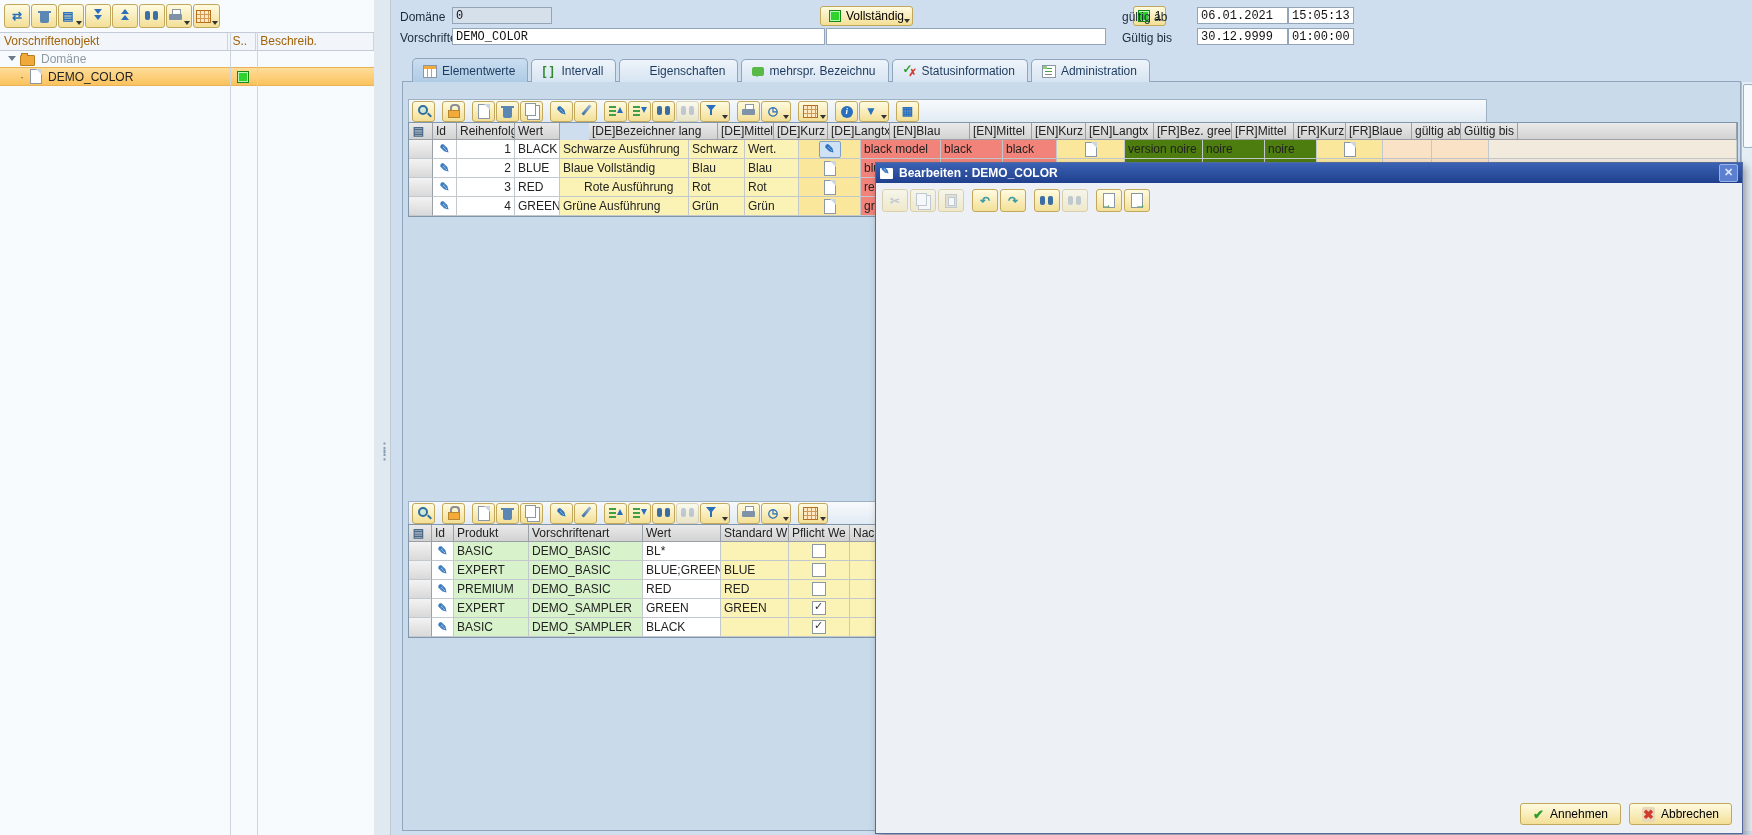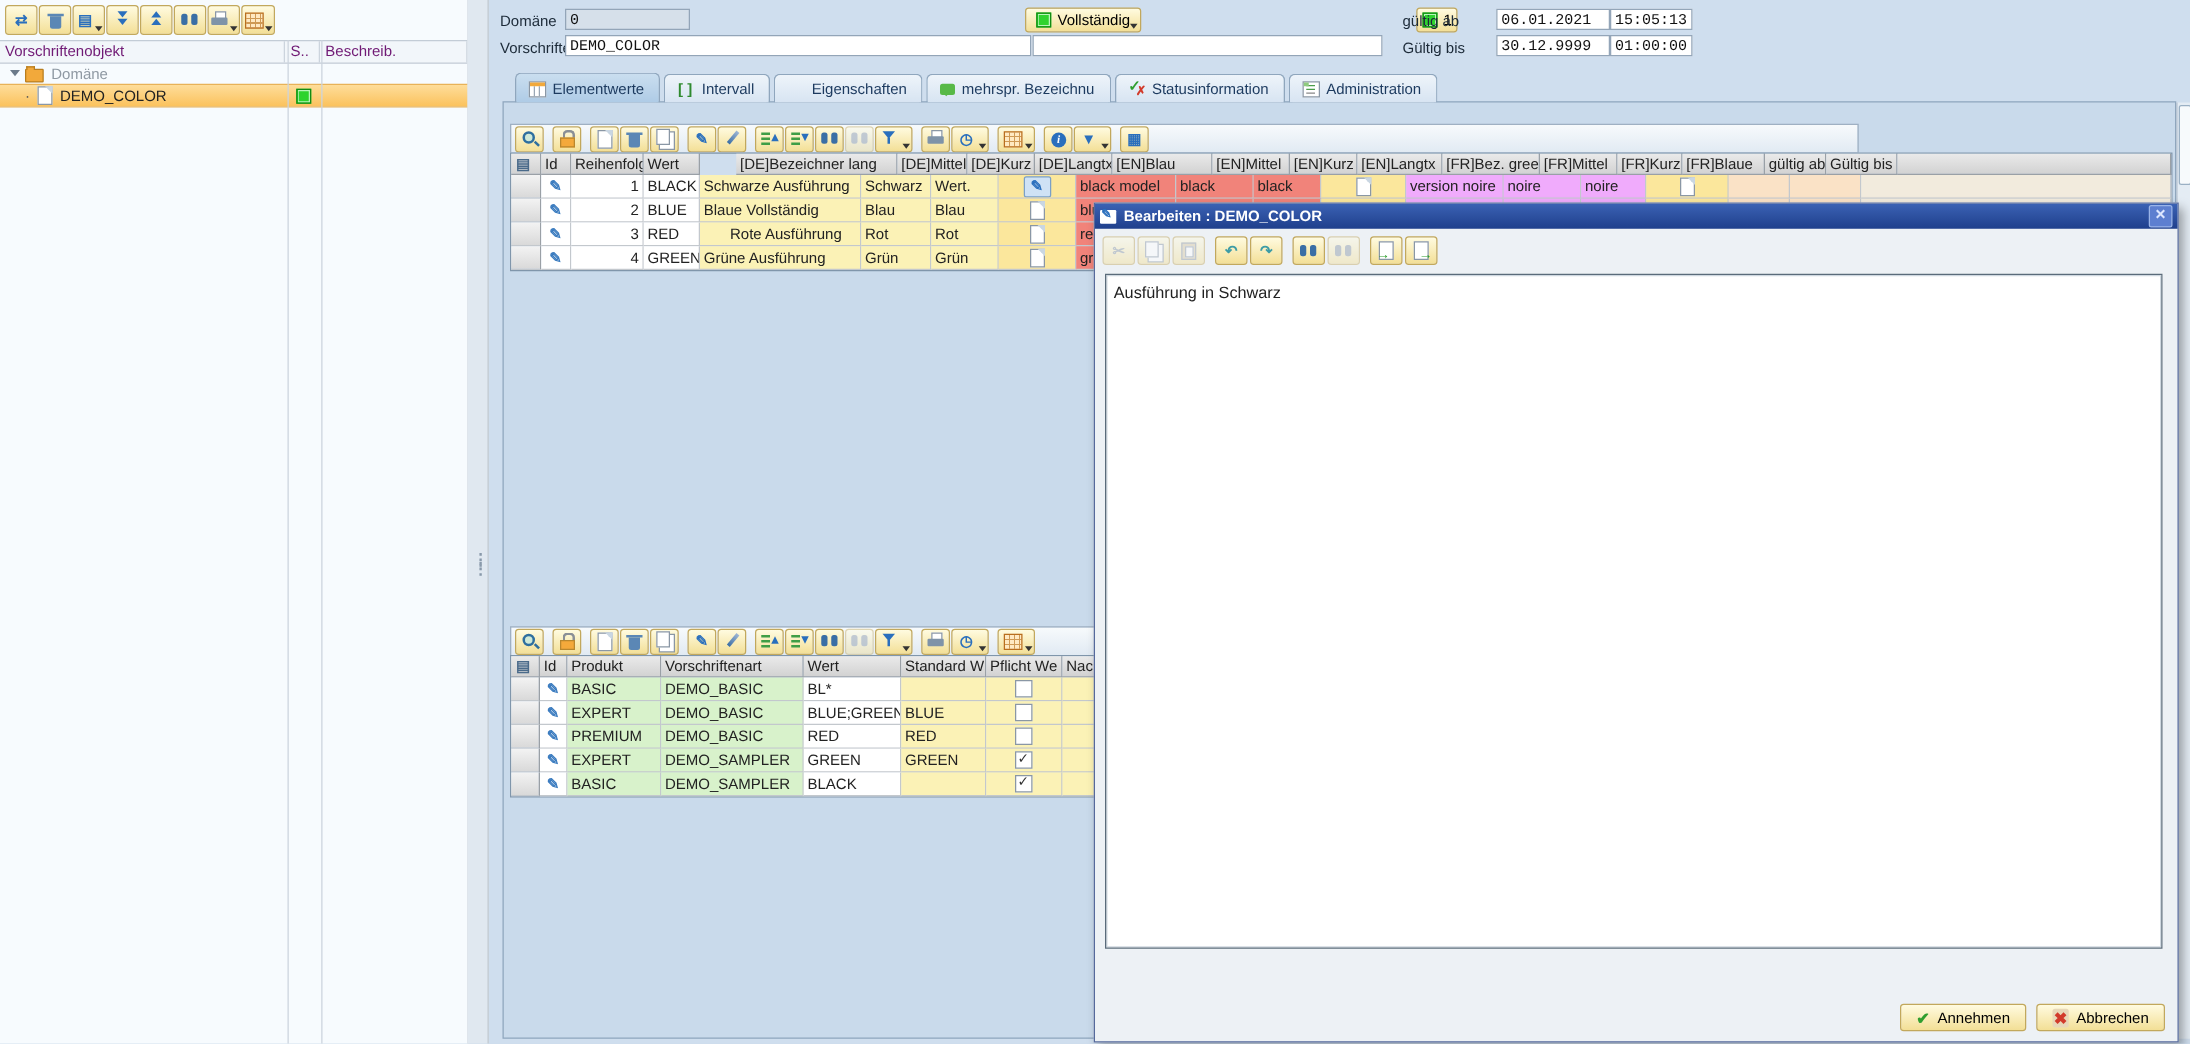--- a/index.html
+++ b/index.html
@@ -65,21 +65,21 @@
   .s-statusinfo::before{content:"✓";color:#2f9e2f;font-weight:bold;font-size:12px;position:absolute;left:0;top:-2px}
   .s-statusinfo::after{content:"✗";color:#d23b2b;font-weight:bold;font-size:10px;position:absolute;left:6px;top:3px}
   .s-admin{width:12px;height:11px;background:#fff;border:1px solid #8a97a5;margin-top:1px}
   .s-admin::before{content:"";position:absolute;left:2px;top:2px;width:7px;height:1px;background:#4a9e4a;box-shadow:0 3px 0 #4a9e4a,0 6px 0 #888}
   .s-admin::after{content:"";position:absolute;left:0;top:0;width:4px;height:3px;background:#8fcb7f}
   
   .left{left:0;top:0;width:374px;height:835px;background:#f7fbfe;border-right:1px solid #c6ccd4}
   .ltb{left:4px;top:4px;height:26px}
   .ltb .tbtn{height:24px;min-width:26px}
   .lhead{left:0;top:32px;width:374px;height:17px;background:#f2f6fa;border-top:1px solid #c3ccd6;border-bottom:1px solid #c3ccd6;display:flex}
-  .lh{padding:1px 4px;color:#701a75;border-right:1px solid #ccd4dd;overflow:hidden;white-space:nowrap}
+  .lh{padding:1px 4px;color:#a16207;border-right:1px solid #ccd4dd;overflow:hidden;white-space:nowrap}
   .lh.c1{width:222px}.lh.c2{width:19px}.lh.c3{width:110px}
   .vline{top:32px;width:1px;height:803px;background:#ccd4dd}
   .tree{left:0;top:50px;width:374px}
   .trow{height:17px;display:flex;align-items:center;white-space:nowrap}
   .trow .lbl{margin-left:6px}
   .trow.sel{background:linear-gradient(#fedd9a,#fbc25d);border-top:1px solid #e8b258;border-bottom:1px solid #e8b258}
   .caret{width:0;height:0;border-left:4px solid transparent;border-right:4px solid transparent;border-top:5px solid #6b7a8a;margin:0 4px 0 8px}
   .bullet{color:#555;margin:0 6px 0 20px}
   .gray{color:#8f99a3}
   
@@ -104,21 +104,21 @@
   .ghr{display:flex;height:17px}
   .gh{background:linear-gradient(#eaeaea,#d2d2d2);border-right:1px solid #9aa0a6;border-bottom:1px solid #9aa0a6;
       box-sizing:border-box;padding:1px 3px;font-size:12px;color:#222;white-space:nowrap;overflow:hidden;flex:none;display:flex;align-items:center}
   .gh.fill{flex:1}
   .gr{display:flex;height:19px}
   .gc{box-sizing:border-box;border-right:1px solid #c3c8cd;border-bottom:1px solid #c3c8cd;padding:0 3px;
       font-size:12px;display:flex;align-items:center;white-space:nowrap;overflow:hidden;flex:none;background:#fff}
   .gc.fillrow{flex:1;background:#f2ebdd}
   .cen{justify-content:center}.r{justify-content:flex-end}
   .c-white{background:#fff}.c-de{background:#fbf2b6}.c-ltx{background:#fbe79c}
-  .c-en{background:#f1837a}.c-fr{background:#f0abfc}.c-date{background:#fae2c6}
+  .c-en{background:#f1837a}.c-fr{background:#4d7c0f}.c-date{background:#fae2c6}
   .c-green{background:#d8f2cb}.c-yellow{background:#fbf2b6}
   .rowsel{background:linear-gradient(#f3f3f3,#d9d9d9);border-right:1px solid #9aa0a6;cursor:pointer}
   .docedit{display:inline-flex;align-items:center;justify-content:center;width:20px;height:15px;
            background:#cfe2f5;border:1px solid #7aa0c8;border-radius:2px}
   .cb{width:12px;height:12px;background:#fff;border:1px solid #8a97a5;display:inline-block;position:relative}
   .cb.on::after{content:"✓";position:absolute;left:1px;top:-2px;font-size:11px;color:#333}
   
   .splitter{left:374px;top:0;width:16px;height:835px;background:#e0e8f0;border-right:1px solid #c0c8d0;cursor:col-resize}
   .splitter .dots{position:absolute;left:4px;top:444px;color:#8899aa;font-weight:bold;letter-spacing:-2px;line-height:7px;font-size:13px}
   .vscroll{left:1741px;top:82px;width:11px;height:749px;background:#e4ecf4;border-left:1px solid #aebccb}
@@ -617,21 +617,20 @@
         <span class="ic s-binoc"></span>
       </button>
       <span class="tsep"></span>
       <button class="tbtn">
         <span class="ic s-docarrow"></span>
       </button>
       <button class="tbtn">
         <span class="ic s-docarrowout"></span>
       </button>
     </div>
-  <textarea class="dtext" spellcheck="false" style="">Ausführung in Schwarz</textarea>
   <div class="dbtns">
     <button class="dbtn">
       <span class="ck">✔</span>
       <span>Annehmen</span>
     </button>
     <button class="dbtn">
       <span class="ex">✖</span>
       <span>Abbrechen</span>
     </button>
   </div>

